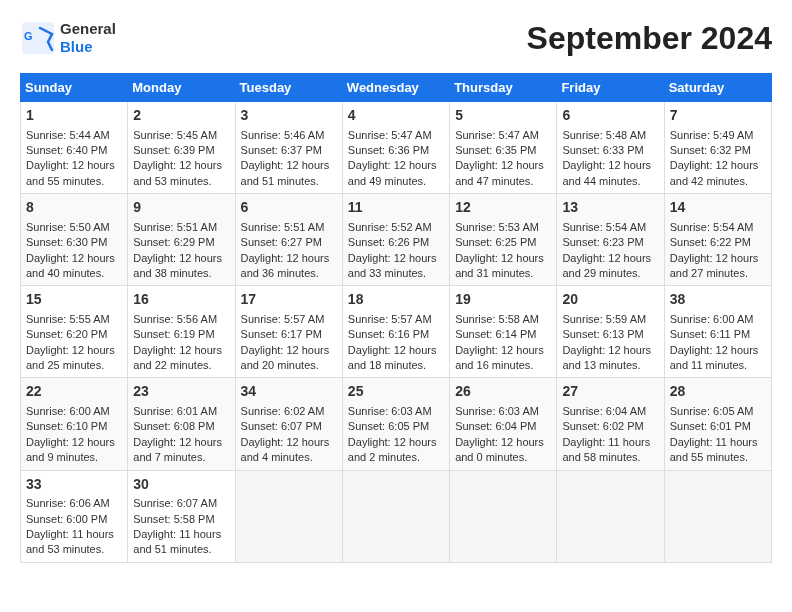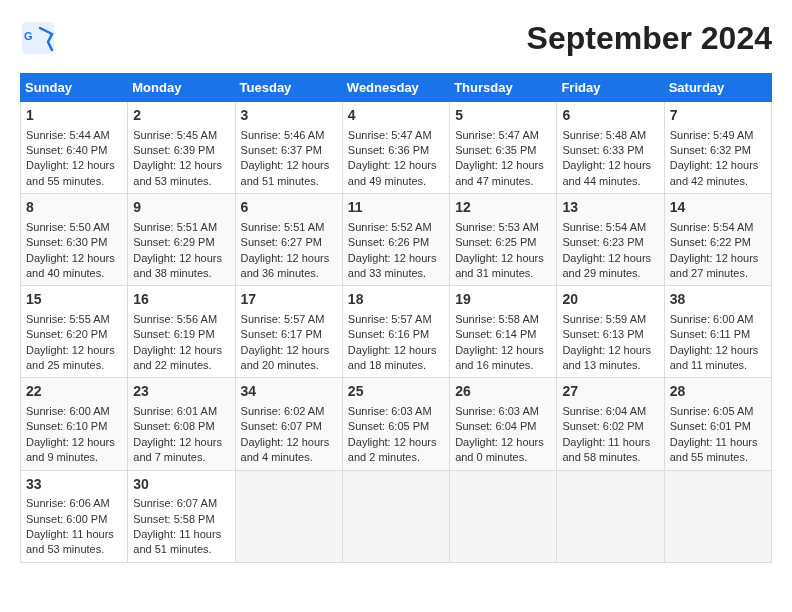--- a/index.html
+++ b/index.html
@@ -82,20 +82,23 @@
 </head>
 <body>
 
 <div class="header">
   <div class="logo">
     <svg width="36" height="36" viewBox="0 0 36 36" xmlns="http://www.w3.org/2000/svg">
       <rect x="2" y="2" width="32" height="32" rx="4" fill="#e8f0fe"></rect>
       <text x="4" y="20" font-size="11" font-weight="bold" fill="#1a73e8" font-family="Arial">G</text>
       <path d="M 20 8 L 32 14 L 28 22 L 32 30" stroke="#1a73e8" stroke-width="2.5" fill="none" stroke-linecap="round"></path>
     </svg>
+    <div>
+      <div style="font-size:15px;font-weight:bold;color:#333;line-height:1.2;">General<br><span style="color:#1a73e8;">Blue</span></div>
+    </div>
   </div>
   <div class="title-block">
     <div class="month-title">September 2024</div>
   </div>
 </div>
 
 <table>
   <thead>
     <tr>
     <th>Sunday</th>

